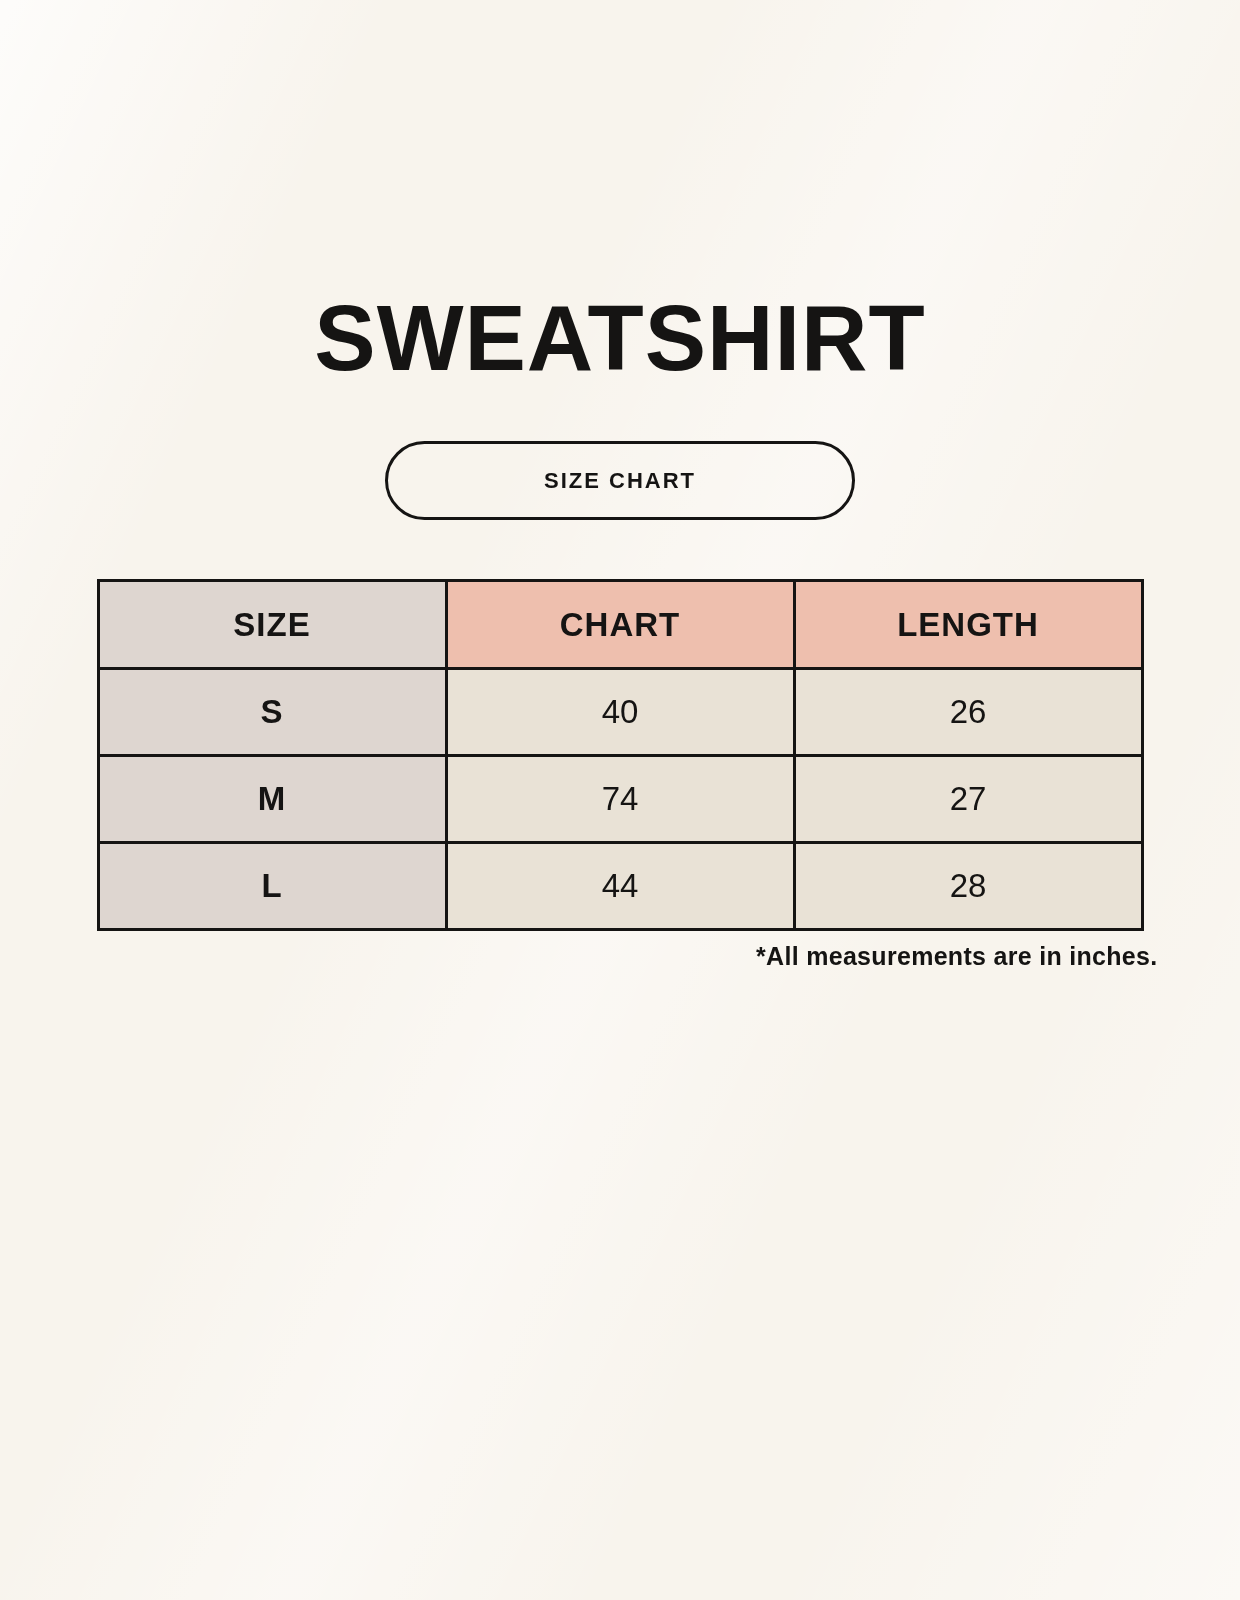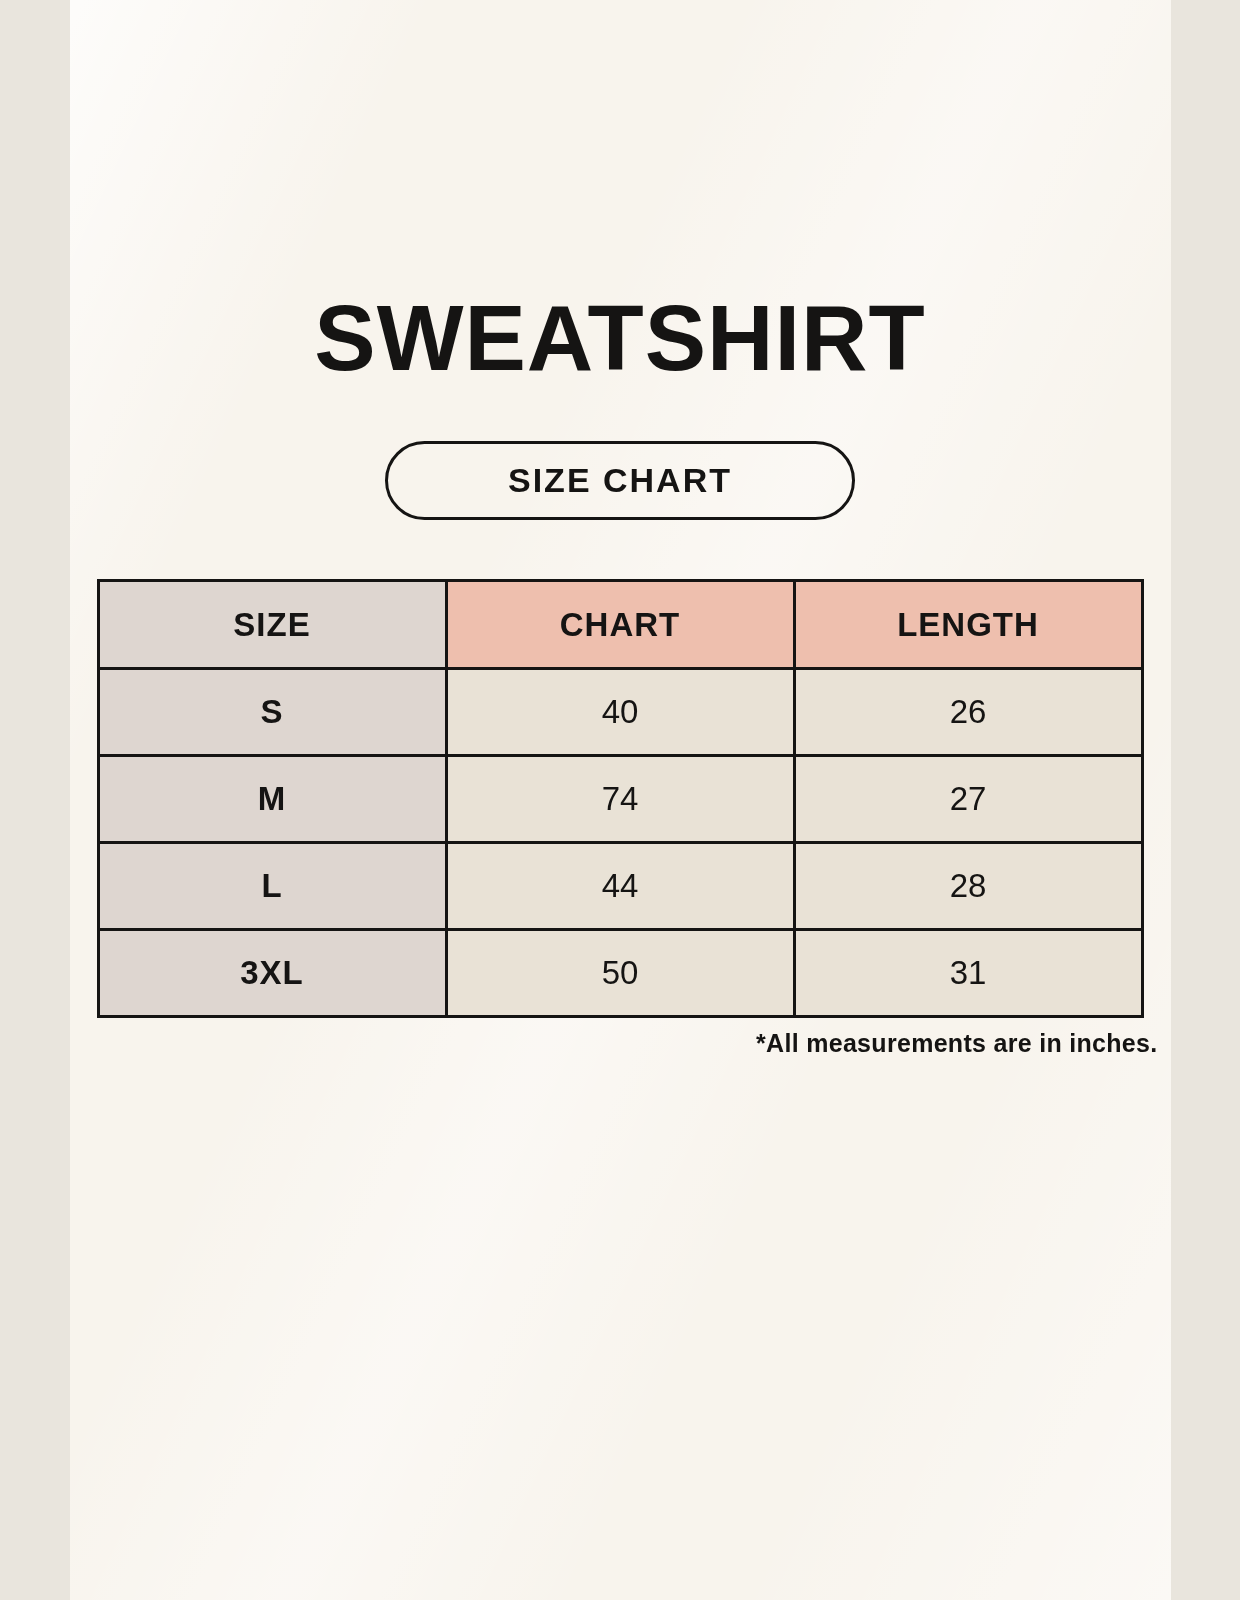--- a/index.html
+++ b/index.html
@@ -1,21 +1,21 @@
 <!DOCTYPE html>
 <html style="--background: #f8f4ed; --size-column-bg: #ded6d0; --measure-header-bg: #eebfae; --value-cell-bg: #e9e2d6; --border: #151413; --text: #151413;"><head>
 <meta charset="utf-8">
 <style>
   * { margin: 0; padding: 0; box-sizing: border-box; }
   html, body { background: #e9e5dd; }
   body { font-family: "Liberation Sans", sans-serif; }
 
   .canvas {
     position: relative;
-    width: 1101px;
+    width: 1240px;
     height: 1600px;
     margin: 0 auto;
     background: var(--background, #f8f4ed);
     overflow: hidden;
   }
   
   .canvas::before {
     content: "";
     position: absolute;
     inset: 0;
@@ -49,21 +49,21 @@
     height: 79px;
     border: 3px solid var(--border, #151413);
     border-radius: 44px;
     background: transparent;
     display: flex;
     align-items: center;
     justify-content: center;
     cursor: pointer;
   }
   .pill span {
-    font-size: 34px;
+    font-size: 22px;
     font-weight: 700;
     letter-spacing: 2px;
     color: var(--text, #151413);
   }
 
   .table-wrap {
     margin-top: 59px;
     width: 1047px;
   }
   table.size-table {
@@ -133,24 +133,19 @@
           <tr>
             <th>M</th>
             <td>74</td>
             <td>27</td>
           </tr>
           <tr>
             <th>L</th>
             <td>44</td>
             <td>28</td>
           </tr>
-          <tr>
-            <th>3XL</th>
-            <td>50</td>
-            <td>31</td>
-          </tr>
         </tbody>
       </table>
       <div class="footnote">*All measurements are in inches.</div>
     </div>
 
   </div>
 </div>
 
 </body></html>

